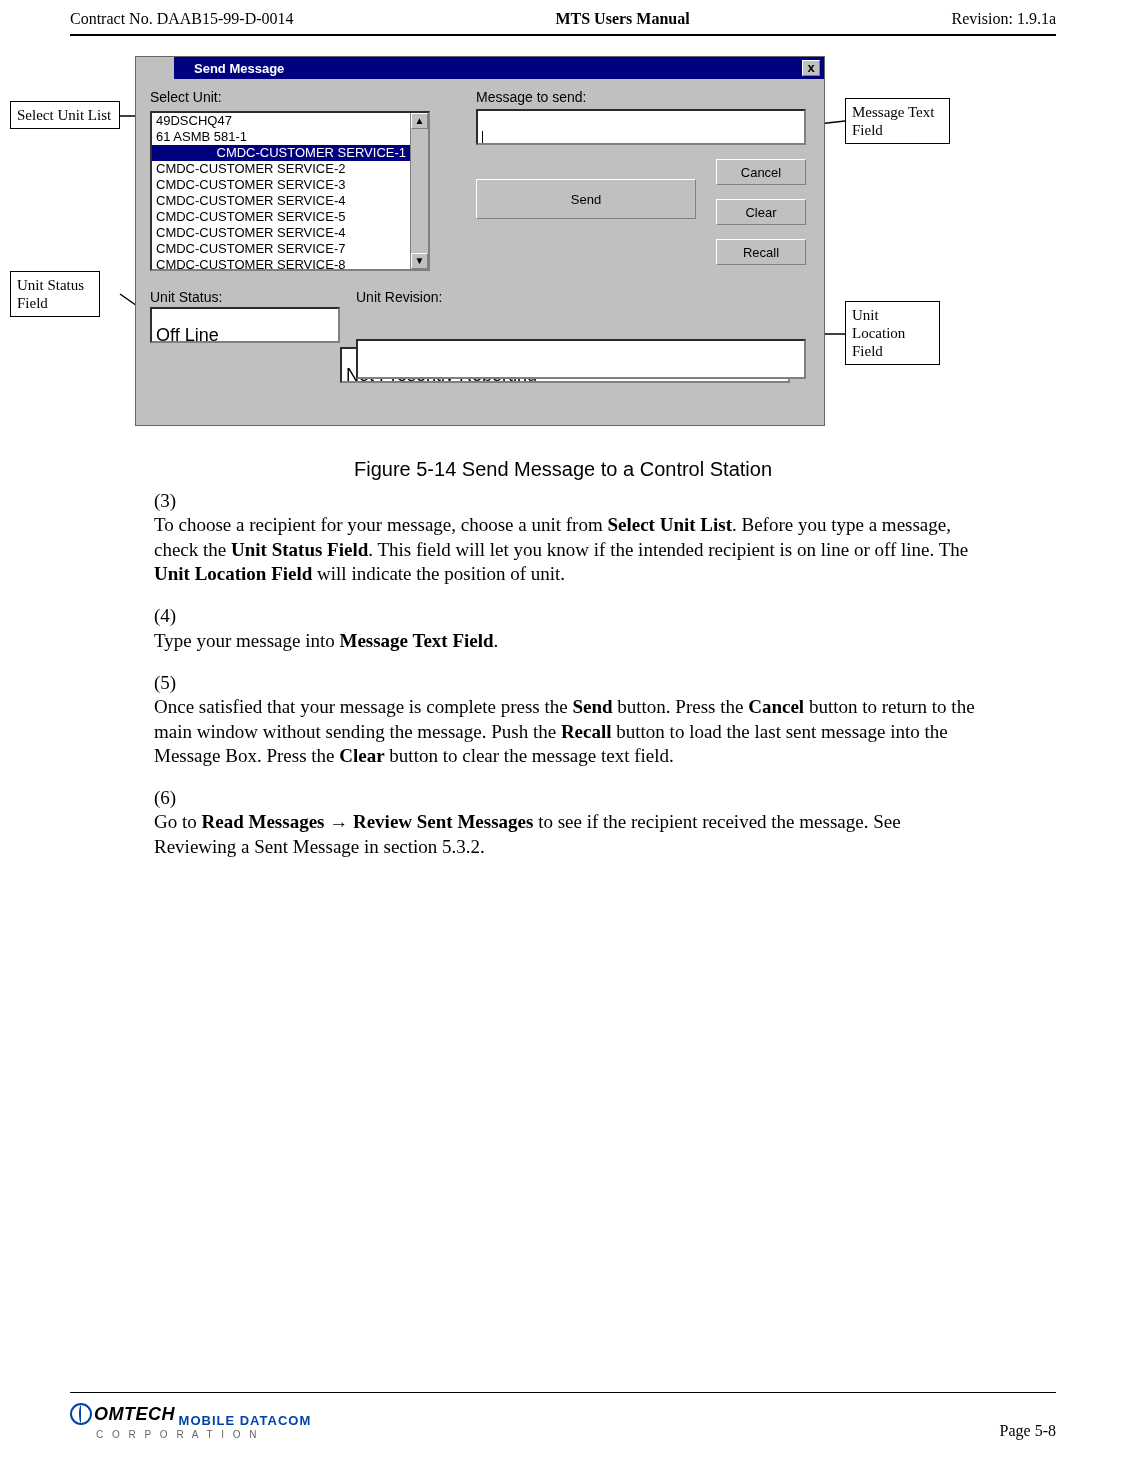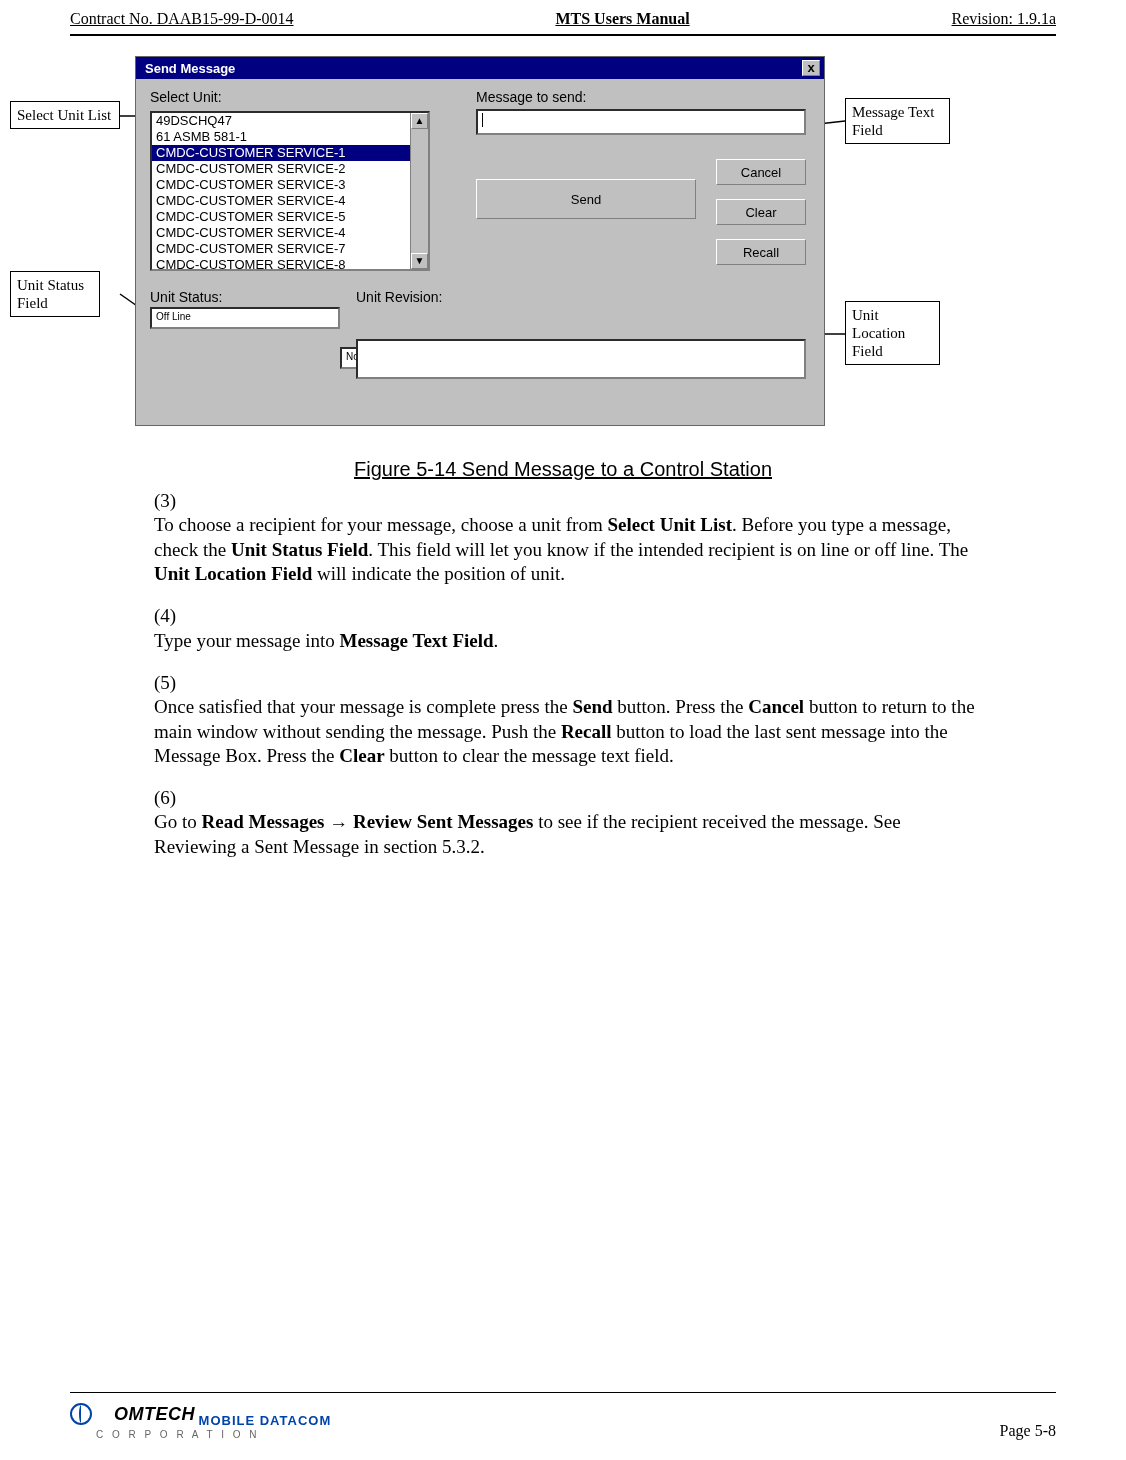--- a/index.html
+++ b/index.html
@@ -8,21 +8,20 @@
     background: #fff;
     font-family: "Times New Roman", Times, serif;
     font-size: 16px;
     color: #000;
   }
   .page {
     width: 1126px;
     height: 1460px;
     position: relative;
     padding: 10px 70px 10px 70px;
-    text-decoration: underline;
   }
   .header-row {
     display: flex;
     justify-content: space-between;
     font-size: 16px;
     padding: 0 0 6px 0;
   }
   .header-row .mid { font-weight: bold; }
   .thick-rule {
     border: none;
@@ -61,22 +60,23 @@
     border: 1px solid #666;
     font-family: Tahoma, Arial, sans-serif;
     font-size: 13px;
   }
   .titlebar {
     background: #000080;
     color: #fff;
     display: flex;
     align-items: flex-end;
     justify-content: space-between;
-    padding: 3px 4px 3px 9px;
+    padding: 3px 4px 3px 20px;
     font-weight: bold;
+    margin-left: 38px;
   }
   .titlebar .close {
     width: 18px; height: 16px;
     background: #c0c0c0;
     border: 1px solid #808080;
     border-top-color:#fff; border-left-color:#fff;
     color:#000;
     font-weight:bold;
     font-family: Arial, sans-serif;
     font-size: 13px;
@@ -98,39 +98,39 @@
     border: 2px inset #808080;
     overflow: hidden;
     font-family: Arial, sans-serif;
     font-size: 13px;
   }
   .listbox .inner {
     position: absolute; left:0; top:0; right:18px; bottom:0;
     overflow:hidden;
   }
   .listbox .item { padding: 0 4px; white-space: nowrap; line-height: 16px; }
-  .listbox .item.selected { background:#000080; color:#fff; }
+  .listbox .item.selected { background:#000080; color:#fff;text-align:right; }
   .scrollbar {
     position:absolute; right:0; top:0; width:18px; height:100%;
     background:#c0c0c0;
     border-left:1px solid #808080;
     display:flex; flex-direction:column; justify-content:space-between;
   }
   .sb-btn {
     height:16px; background:#c0c0c0;
     border:1px solid #808080; border-top-color:#fff; border-left-color:#fff;
     text-align:center; font-size:10px; line-height:14px;
   }
   .textinput {
     position:absolute;
     background:#fff;
     border:2px inset #808080;
     font-family: Arial, sans-serif;
-    font-size:10px;
-    padding:2px 4px;
+    font-size:18px;
+    padding:16px 4px;
     overflow:hidden;
     white-space: nowrap;
   }
   .textinput.caret::before {
     content:""; display:inline-block; width:1px; height:14px;
     background:#000; vertical-align:middle; margin-right:1px;
   }
   .btn {
     position:absolute;
     background:#c0c0c0;
@@ -174,21 +174,21 @@
     margin-top: 10px;
   }
   .logo {
     font-family: Arial, sans-serif;
     font-size: 11px;
     letter-spacing: 0.5px;
   }
   .logo .comtech {
     display:inline-flex; align-items:center;
     font-weight:bold; font-style:italic;
-    font-size:18px; font-family: Arial, sans-serif; gap: 20px;
+    font-size:18px; font-family: Arial, sans-serif;
   }
   .logo .md { color:#0044aa; font-weight:bold; font-size:13px; letter-spacing:1px;}
   .logo .corp { color:#666; font-size:10px; letter-spacing:3px;}
   .globe {
     display:inline-block; width:22px; height:22px;
     border-radius:50%;
     border:2px solid #0044aa;
     position:relative;
     margin-right:2px;
     vertical-align:middle;

